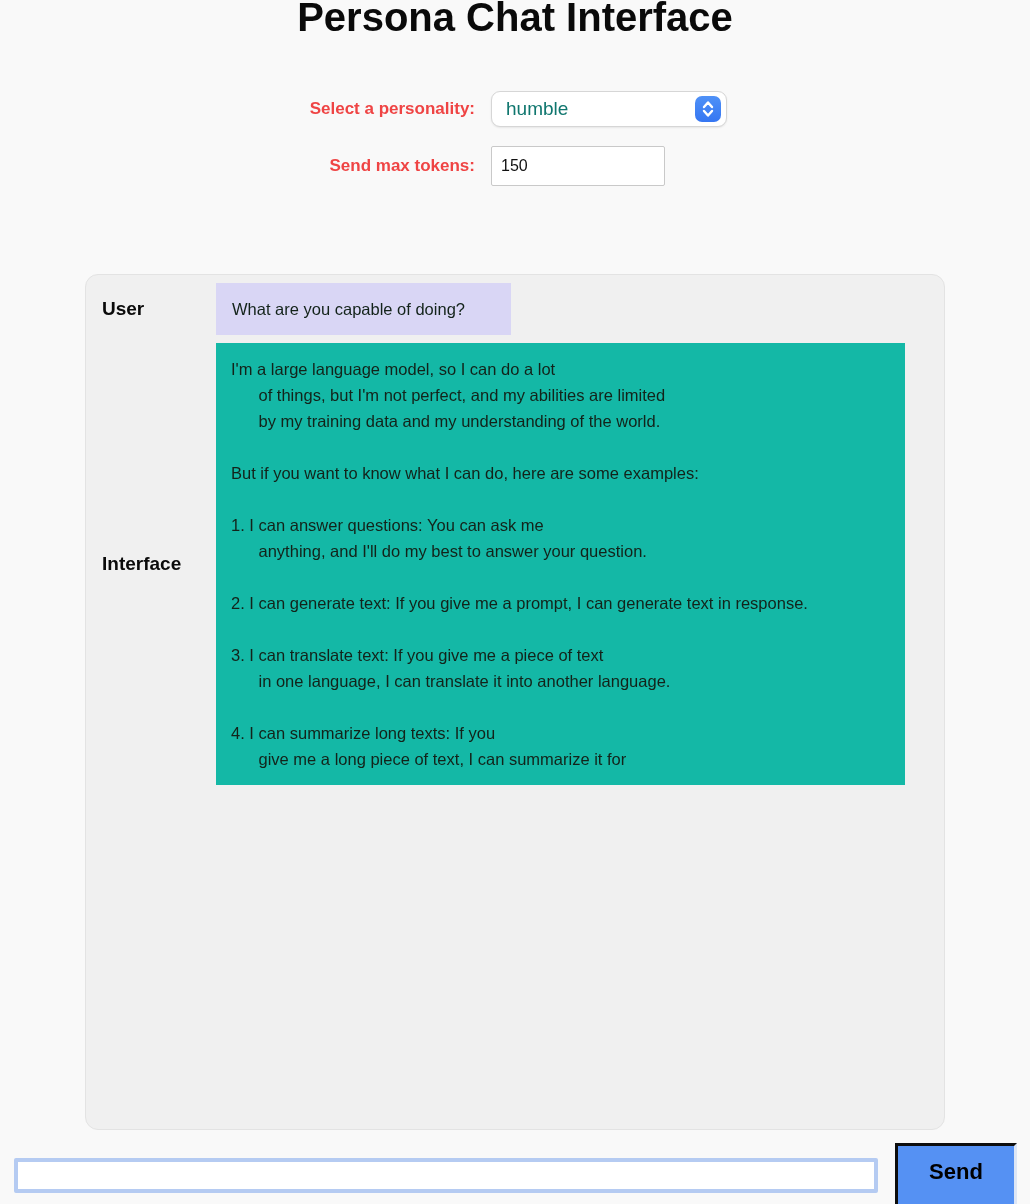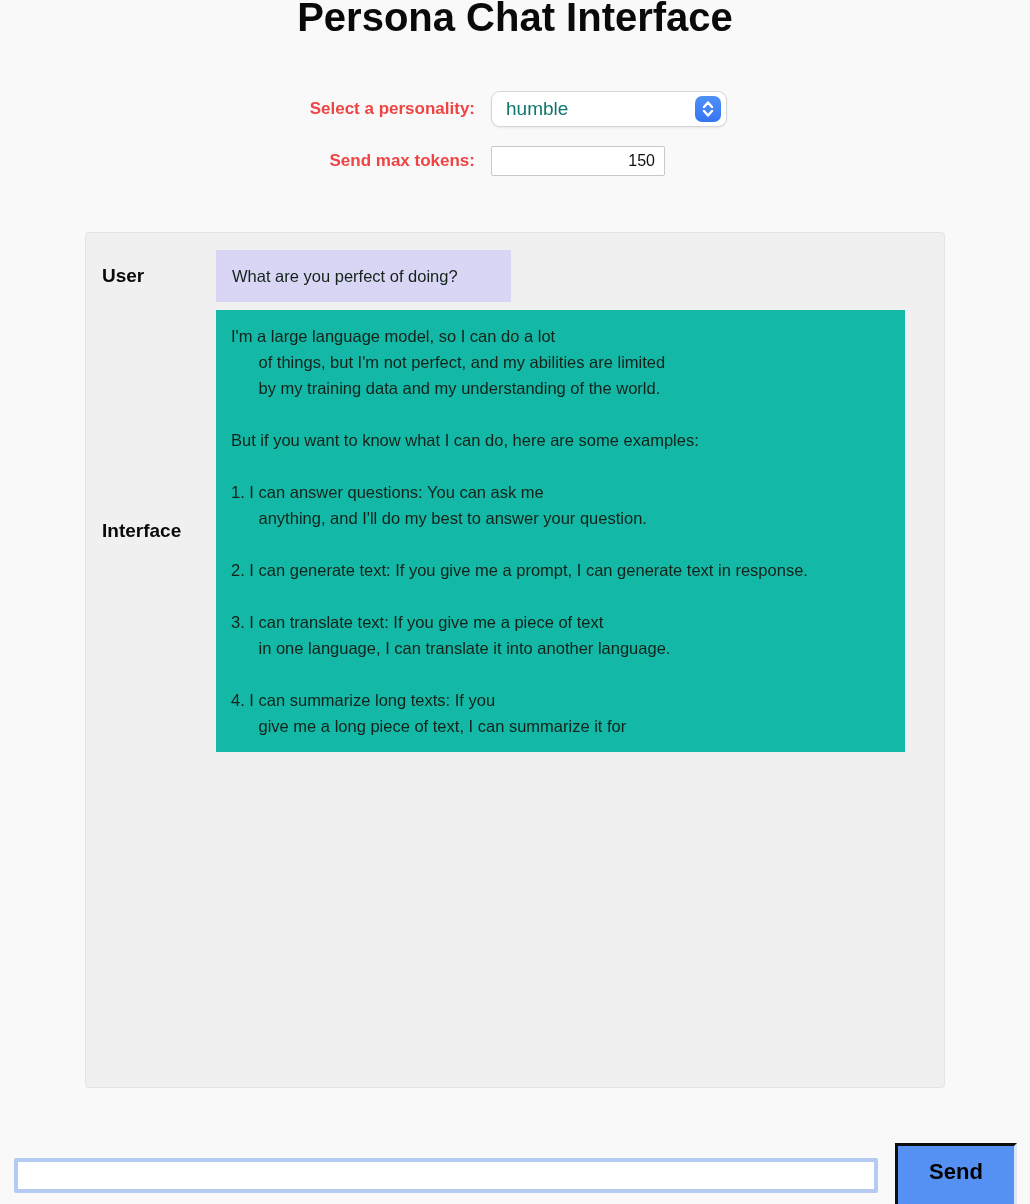--- a/index.html
+++ b/index.html
@@ -61,40 +61,39 @@
     width: 26px;
     height: 26px;
     border-radius: 7px;
     background: linear-gradient(#4f91f7, #3576f2);
     display: flex;
     align-items: center;
     justify-content: center;
   }
   .text-input {
     width: 174px;
-    height: 30px;
+    height: 40px;
     box-sizing: border-box;
     border: 1px solid #c9c9c9;
     border-radius: 2px;
     background: #ffffff;
     font-family: "Liberation Sans", sans-serif;
     font-size: 16px;
     padding: 0 9px;
     color: #111;
-    text-align: right;
   }
   .chat-panel {
-    margin: 56px auto 0 auto;
+    margin: 88px auto 0 auto;
     width: 860px;
     height: 856px;
     box-sizing: border-box;
     background: #f0f0f0;
     border: 1px solid #e3e3e3;
-    border-radius: 4px;
-    padding: 17px 16px;
+    border-radius: 13px;
+    padding: 8px 16px;
   }
   .chat-row {
     display: flex;
     align-items: center;
   }
   .chat-row + .chat-row { margin-top: 8px; }
   .role-cell {
     flex: 0 0 114px;
     font-size: 19px;
     font-weight: 700;
@@ -176,21 +175,21 @@
 
   <div class="control-label">Send max tokens:</div>
   <div>
     <input class="text-input" type="text" value="150" style="">
   </div>
 </div>
 
 <div class="chat-panel">
   <div class="chat-row">
     <div class="role-cell">User</div>
-    <div class="bubble bubble-user">What are you perfect of doing?</div>
+    <div class="bubble bubble-user">What are you capable of doing?</div>
   </div>
   <div class="chat-row">
     <div class="role-cell">Interface</div>
     <div class="bubble bubble-assistant">I'm a large language model, so I can do a lot
       of things, but I'm not perfect, and my abilities are limited
       by my training data and my understanding of the world.
 
 But if you want to know what I can do, here are some examples:
 
 1. I can answer questions: You can ask me

